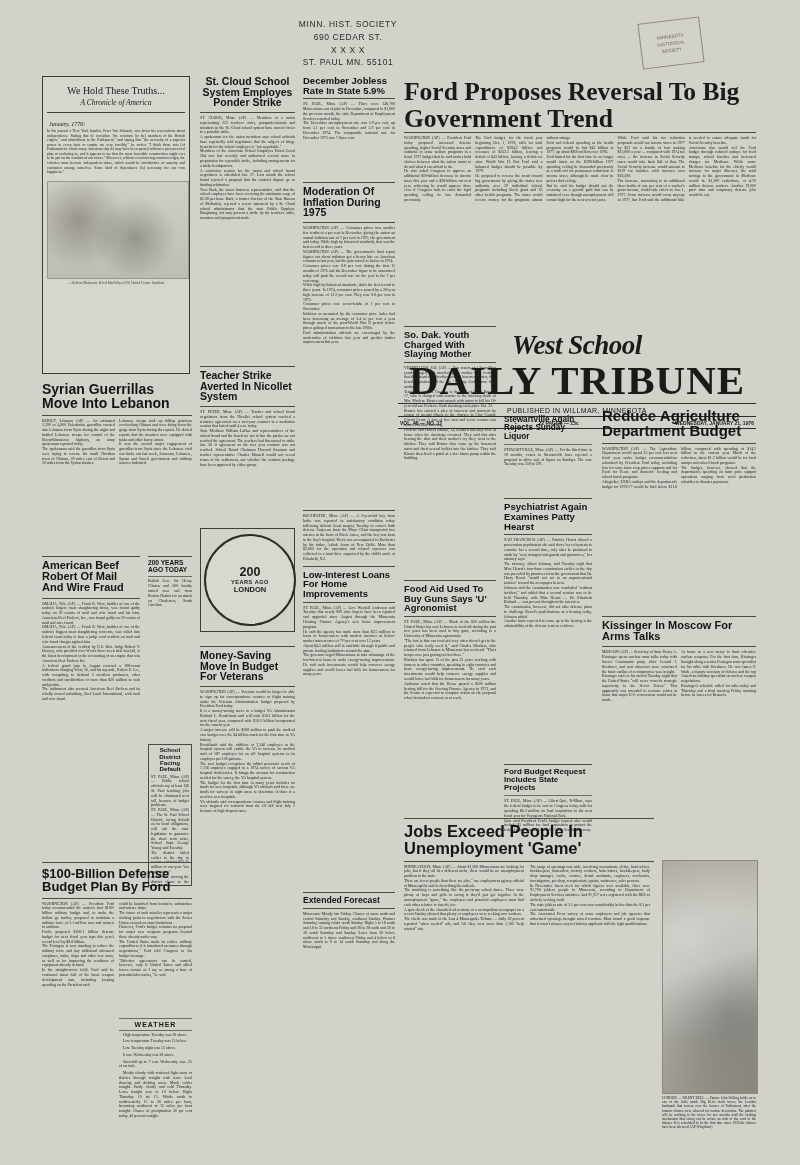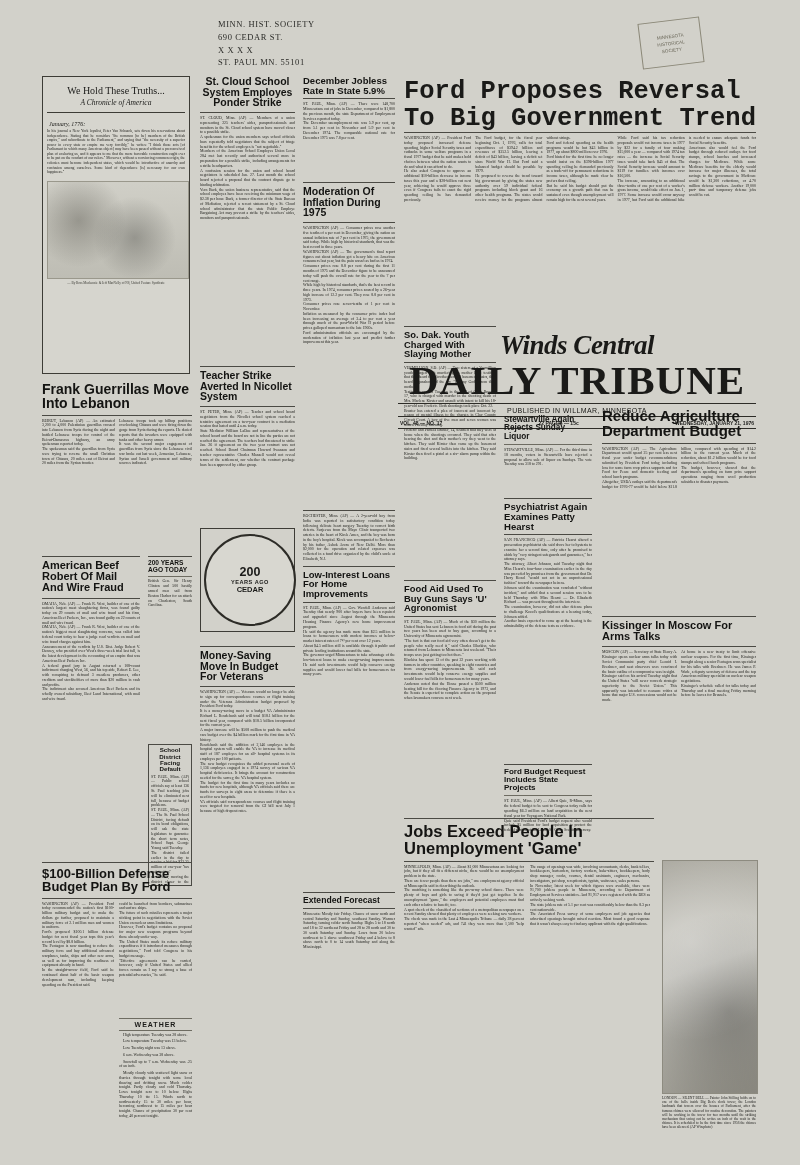--- a/index.html
+++ b/index.html
@@ -6,22 +6,22 @@
   body {
     width:800px; height:1165px;
     background:#cfcec8;
     font-family:"Liberation Serif", serif;
     color:#1a1a18;
     overflow:hidden;
   }
   .page { position:relative; width:800px; height:1165px; background:#d2d1ca; }
 
   
-  .mail-label { position:absolute; left:218px; top:18px; width:260px; text-align:left;
-    font-family:Liberation Serif, serif; font-size:8.5px; line-height:1.5; letter-spacing:.6px; color:#2b2b28; }
+  .mail-label { position:absolute; left:218px; top:18px; width:260px; text-align:center;
+    font-family:Liberation Sans, sans-serif; font-size:8.5px; line-height:1.5; letter-spacing:.6px; color:#2b2b28; }
 
   .stamp { position:absolute; left:640px; top:20px; width:62px; height:46px;
     border:1px solid #8b8878; transform:rotate(-7deg);
     font-family:"Liberation Sans", sans-serif; font-size:4.6px; text-align:center;
     line-height:1.5; color:#6d6a5c; padding-top:13px; box-sizing:border-box; }
 
   
   .col { position:absolute; box-sizing:border-box; }
   .hl { font-family:"Liberation Sans", sans-serif; font-weight:bold; line-height:1.02; color:#141412; }
   .body-txt { font-size:3.9px; line-height:1.22; text-align:justify; color:#23231f; column-gap:4px; }
@@ -42,21 +42,21 @@
 
   
   .masthead { position:absolute; left:398px; top:330px; width:358px; text-align:center; }
   .mh-script { font-family:"Liberation Serif", serif; font-style:italic; font-weight:bold; font-size:27px; letter-spacing:-.5px; }
   .mh-main { font-family:"Liberation Serif", serif; font-weight:bold; font-size:41px; letter-spacing:1px; line-height:.95; }
   .mh-pub { font-family:"Liberation Sans", sans-serif; font-size:7px; letter-spacing:.4px; margin-top:3px; }
   .mh-info { display:flex; justify-content:space-between; font-family:"Liberation Sans", sans-serif; font-size:5px; font-weight:bold; margin-top:3px; padding:0 2px; }
 
   
   .ford-hl { position:absolute; left:404px; top:78px; width:352px;
-    font-family:Liberation Mono, monospace; font-weight:bold; font-size:25.5px; line-height:1.06; }
+    font-family:Liberation Serif, serif; font-weight:bold; font-size:25.5px; line-height:1.06; }
 
   .photo { background:#b9b8b0; border:1px solid #8d8b80; position:relative; overflow:hidden; }
   .photo .grain { position:absolute; inset:0;
     background:
       radial-gradient(circle at 30% 35%, rgba(255,255,255,.30), rgba(0,0,0,0) 60%),
       radial-gradient(circle at 70% 65%, rgba(0,0,0,.28), rgba(0,0,0,0) 60%),
       linear-gradient(160deg, #a9a79e 0%, #cfcec7 45%, #8e8c83 100%);
   }
 
   .bicent { width:88px; height:88px; border-radius:50%; border:2px solid #2d2c27; margin:2px auto;
@@ -97,21 +97,21 @@
     <div class="cart">
       <div style="position:absolute;inset:0;background:
         radial-gradient(circle at 22% 40%, rgba(60,58,50,.35), rgba(0,0,0,0) 38%),
         radial-gradient(circle at 62% 58%, rgba(40,40,36,.30), rgba(0,0,0,0) 40%),
         linear-gradient(180deg,#d0cfc7,#bebdb4);"></div>
     </div>
     <div class="cap">— By Ross Mackenzie &amp; Jeff MacNelly of NS, United Feature Syndicate</div>
   </div>
 
   <div class="col" style="left:42px; top:382px; width:150px;">
-    <div class="hl" style="font-size:14px;">Frank Guerrillas Move Into Lebanon</div>
+    <div class="hl" style="font-size:14px;">Syrian Guerrillas Move Into Lebanon</div>
     <div class="rule" style="margin:4px 0 3px;"></div>
     <div class="body-txt twocol" style="height:160px; overflow:hidden; white-space:pre-line;">BEIRUT, Lebanon (AP) — An estimated 3,200 to 4,000 Palestinian guerrillas crossed into Lebanon from Syria during the night and battled Lebanese troops for control of the Beirut-Damascus highway, an army spokesman reported today.
 The spokesman said the guerrillas from Syria were trying to reverse the small Christian town of Chtaura, 20 miles east of Beirut and 20 miles from the Syrian frontier.
 Lebanese troops took up hilltop positions overlooking Chtaura and were firing down the gorge from Syria during the reports. He denied reports that the invaders were equipped with tanks and other heavy armor.
 It was the second major engagement of guerrillas from Syria since the Lebanese civil war broke out last week, Armenian, Lebanese, Syrian and Israeli government and military sources indicated.</div>
   </div>
 
   <div class="col" style="left:42px; top:556px; width:98px;">
     <div class="rule" style="margin:0 0 3px;"></div>
     <div class="hl" style="font-size:11px;">American Beef Robert Of Mail And Wire Fraud</div>
@@ -181,21 +181,21 @@
     <div class="hl" style="font-size:10.5px;">Teacher Strike Averted In Nicollet System</div>
     <div class="rule" style="margin:4px 0 3px;"></div>
     <div class="body-txt" style="height:152px; overflow:hidden; white-space:pre-line;">ST. PETER, Minn. (AP) — Teacher and school board negotiators from the Nicollet school system reached a tentative agreement on a two-year contract in a mediation session that lasted until 4 a.m. today.
 State Mediator William LaDue and representatives of the school board and the board are not in line the parties are not reached the agreement. The teachers had threatened to strike Jan. 26 if agreement on the two year contract was not reached. School Board Chairman Howard Swanson and teacher representative Charles Mansell would not reveal terms of the settlement, nor whether the contract package have been approved by either group.</div>
   </div>
 
   <div class="col" style="left:200px; top:528px; width:95px; border:1px solid #3d3c36; padding:3px; text-align:center;">
     <div class="bicent">
       <div class="b1">200</div>
       <div class="b2">YEARS AGO</div>
-      <div class="b3">CEDAR</div>
+      <div class="b3">LONDON</div>
     </div>
     <div class="bicent-sub"></div>
   </div>
 
   <div class="col" style="left:200px; top:646px; width:95px;">
     <div class="rule" style="margin:0 0 3px;"></div>
     <div class="hl" style="font-size:10.5px;">Money-Saving Move In Budget For Veterans</div>
     <div class="rule" style="margin:4px 0 3px;"></div>
     <div class="body-txt" style="height:412px; overflow:hidden; white-space:pre-line;">WASHINGTON (AP) — Veterans would no longer be able to sign up for correspondence courses or flight training under the Veterans Administration budget proposed by President Ford today.
 It is a money-saving move in a budget VA Administrator Richard L. Roudebush said will total $18.1 billion for the next fiscal year, compared with $18.5 billion incorporated for the current year.
@@ -278,21 +278,21 @@
     <div class="rule" style="margin:0 0 3px;"></div>
     <div class="hl" style="font-size:9.4px;">Food Aid Used To Buy Guns Says 'U' Agronomist</div>
     <div class="rule" style="margin:3px 0 3px;"></div>
     <div class="body-txt" style="height:182px; overflow:hidden; white-space:pre-line;">ST. PAUL, Minn. (AP) — Much of the $30 million the United States has sent Lebanon in food aid during the past two years has been used to buy guns, according to a University of Minnesota agronomist.
 "The fact is that our food aid very often doesn't get to the people who really need it," said Charles Blackiss, who returned from Lebanon to Minnesota last weekend. "Their troops were just getting too hot there."
 Blackiss has spent 13 of the past 22 years working with farmers in other countries, speaking in eight countries and from energy-saving improvements. He said such investments would help conserve energy supplies and would lower fuel bills for homeowners for many years.
 Anderson noted that the House passed a $500 million heating bill for the flooring Finance Agency in 1973, and the Senate is expected to complete action on the proposal when lawmakers convene next week.</div>
   </div>
 
   <div class="masthead">
-    <div class="mh-script">Winds Central</div>
+    <div class="mh-script">West School</div>
     <div class="mh-main">DAILY TRIBUNE</div>
     <div style="border-top:1px solid #2d2c27; margin-top:3px;"></div>
     <div class="mh-pub">PUBLISHED IN WILLMAR, MINNESOTA</div>
     <div style="border-top:1px solid #2d2c27; margin-top:2px;"></div>
     <div class="mh-info">
       <span>VOL. 48 — NO. 17</span>
       <span>22 PAGES — 15c</span>
       <span>WEDNESDAY, JANUARY 21, 1976</span>
     </div>
     <div style="border-top:1px solid #2d2c27; margin-top:2px;"></div>

